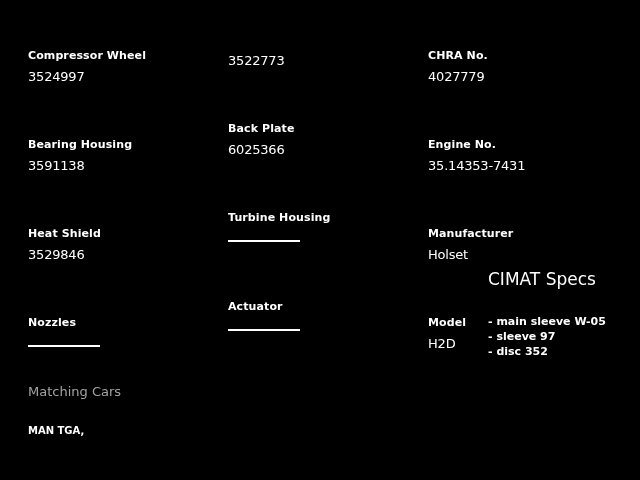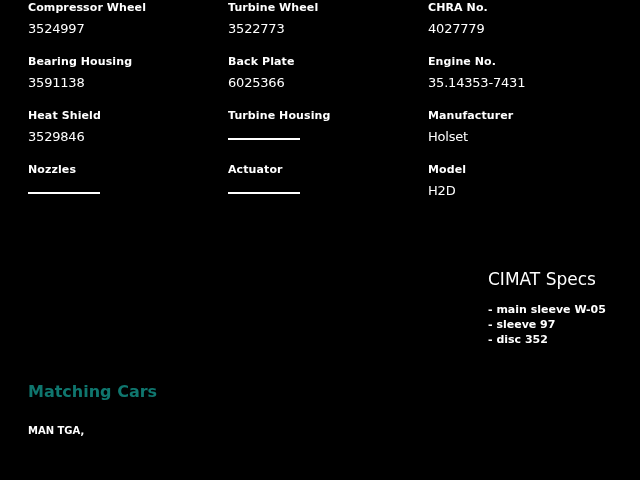--- a/index.html
+++ b/index.html
@@ -28,20 +28,21 @@
   }
   .col {
     position: absolute;
     top: 0;
   }
   .col-1 { left: 28px; width: 190px; }
   .col-2 { left: 228px; width: 190px; }
   .col-3 { left: 428px; width: 200px; }
   .field {
     margin-bottom: 13px;
+    margin-top: 48px;
   }
   .field-label {
     font-size: 11px;
     font-weight: bold;
     line-height: 16px;
     letter-spacing: 0.1px;
     color: #ffffff;
   }
   .field-value {
     font-size: 13px;
@@ -66,39 +67,39 @@
     position: absolute;
     left: 488px;
     top: 268px;
     width: 150px;
   }
   .cimat-title {
     font-size: 17px;
     font-weight: normal;
     line-height: 22px;
     color: #ffffff;
-    margin-bottom: 12px;
+    margin-bottom: 24px;
   }
   .cimat-item {
     font-size: 11px;
     font-weight: bold;
     line-height: 15px;
     color: #ffffff;
   }
   .matching {
     position: absolute;
     left: 28px;
     top: 380px;
     width: 320px;
   }
   .matching-title {
-    font-size: 16px;
-    font-weight: bold;
+    font-size: 13px;
+    font-weight: normal;
     line-height: 24px;
-    color: #0f766e;
+    color: #a3a3a3;
   }
   .matching-item {
     font-size: 10px;
     font-weight: bold;
     line-height: 14px;
     color: #ffffff;
     margin-top: 20px;
   }
 </style>
 </head>
@@ -122,21 +123,20 @@
         <div class="field-value">3529846</div>
       </div>
       <div class="field">
         <div class="field-label">Nozzles</div>
         <div class="field-value blank"><span class="blank-rule"></span></div>
       </div>
     </div>
 
     <div class="col col-2">
       <div class="field">
-        <div class="field-label">Turbine Wheel</div>
         <div class="field-value">3522773</div>
       </div>
       <div class="field">
         <div class="field-label">Back Plate</div>
         <div class="field-value">6025366</div>
       </div>
       <div class="field">
         <div class="field-label">Turbine Housing</div>
         <div class="field-value blank"><span class="blank-rule"></span></div>
       </div>

